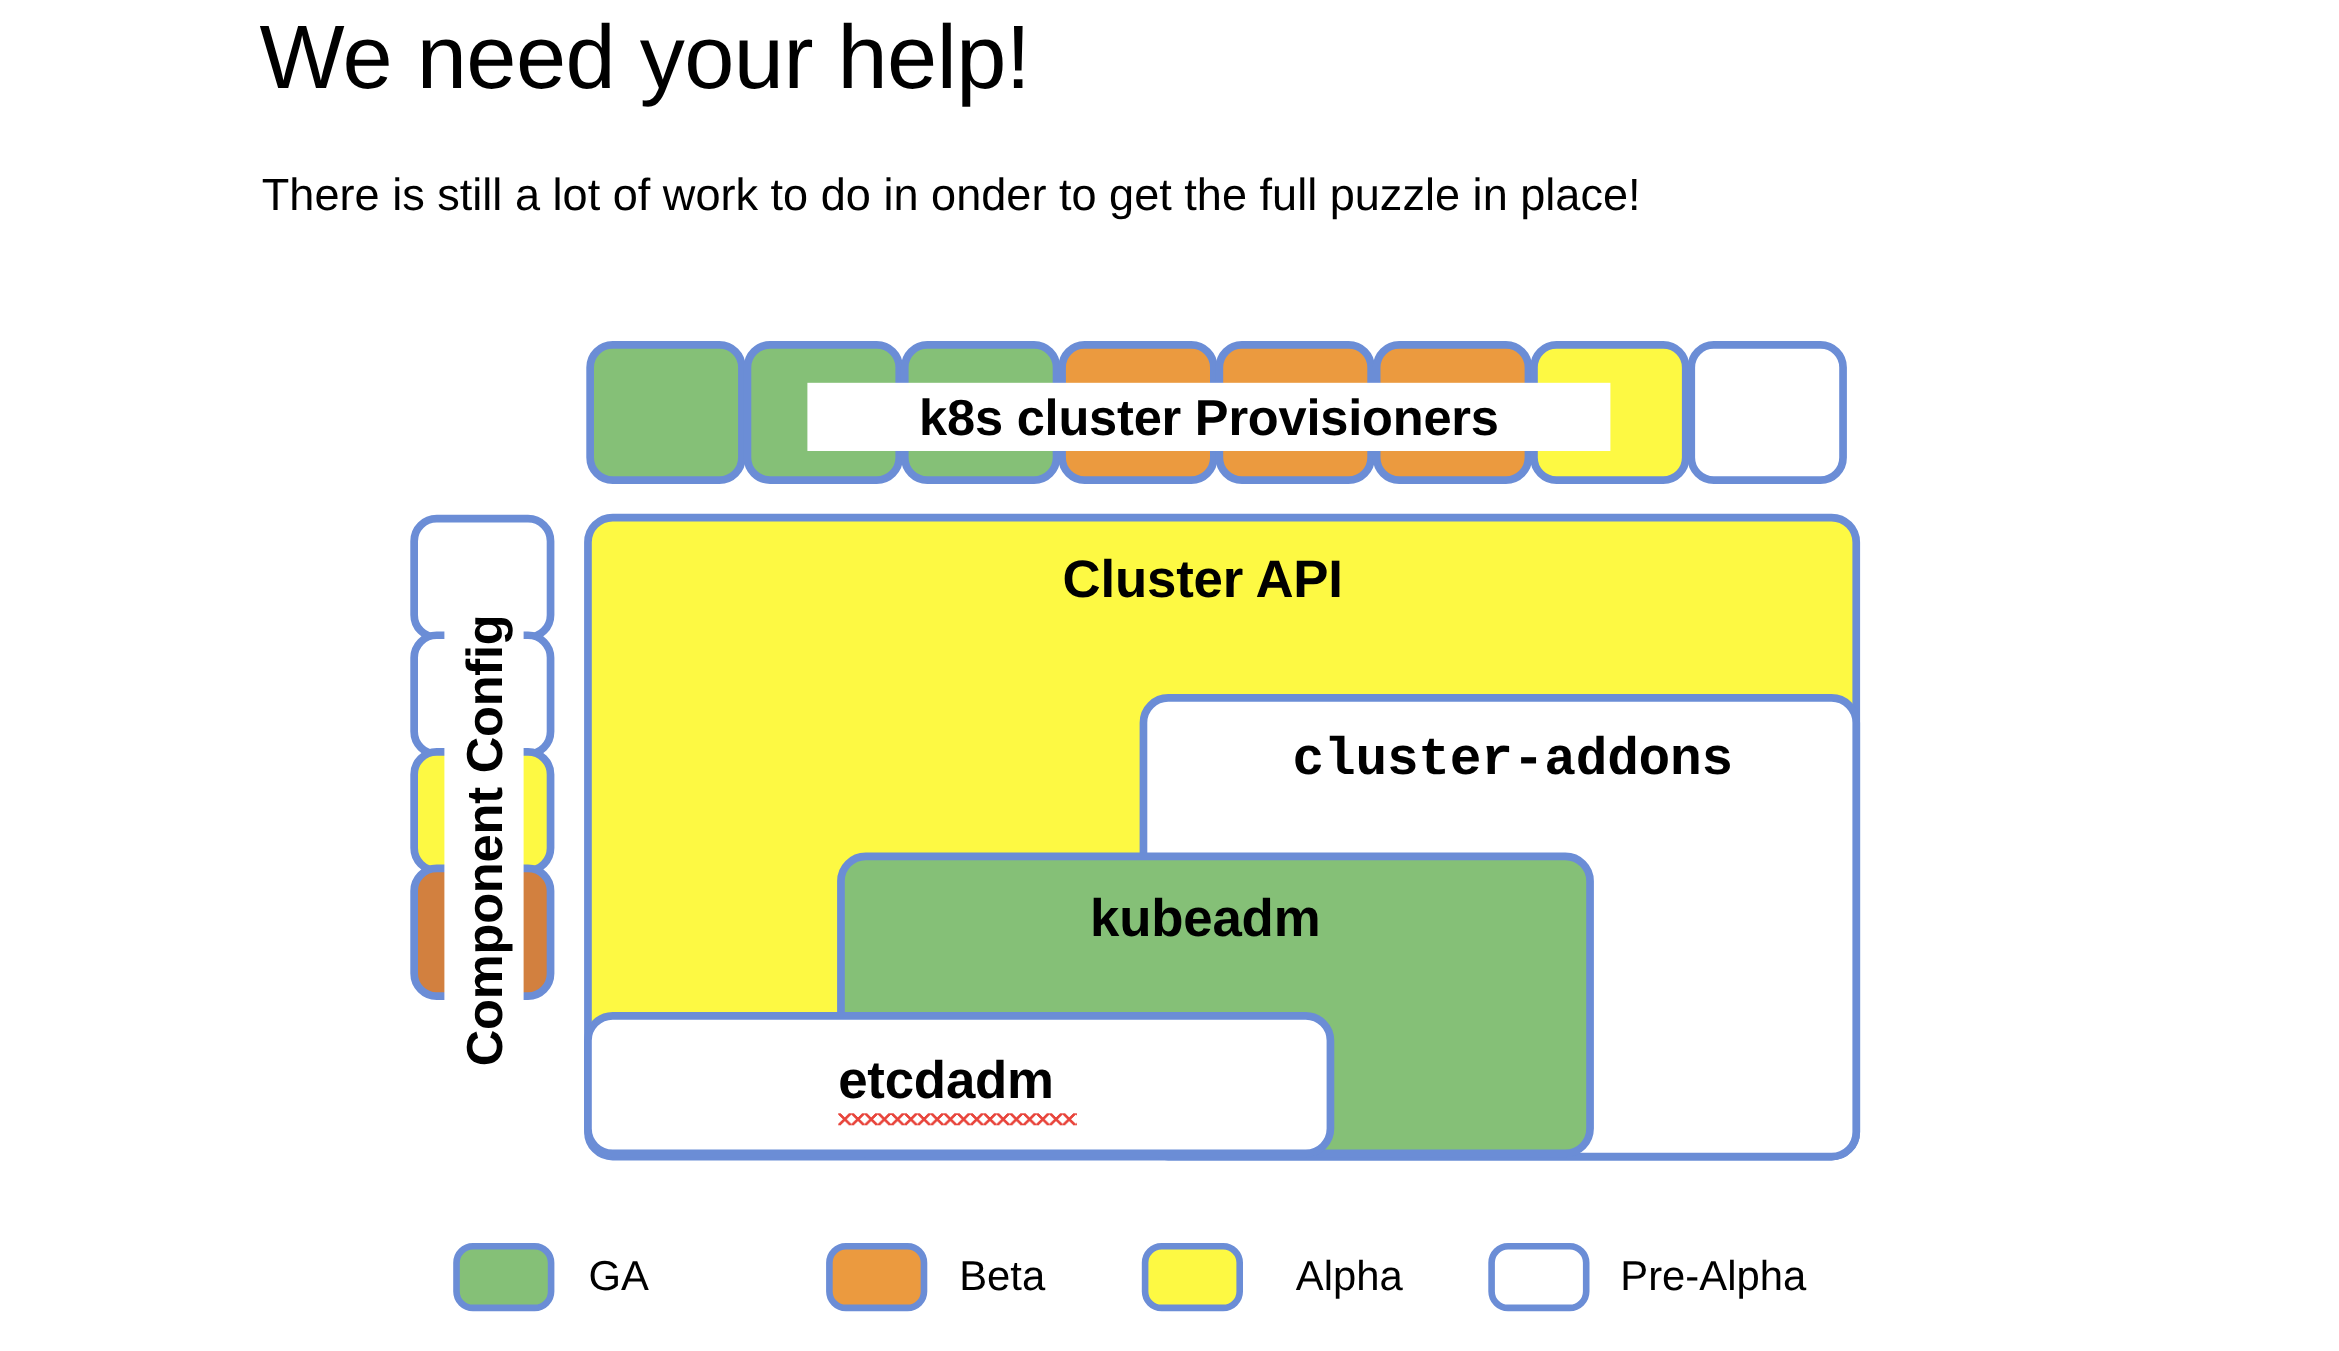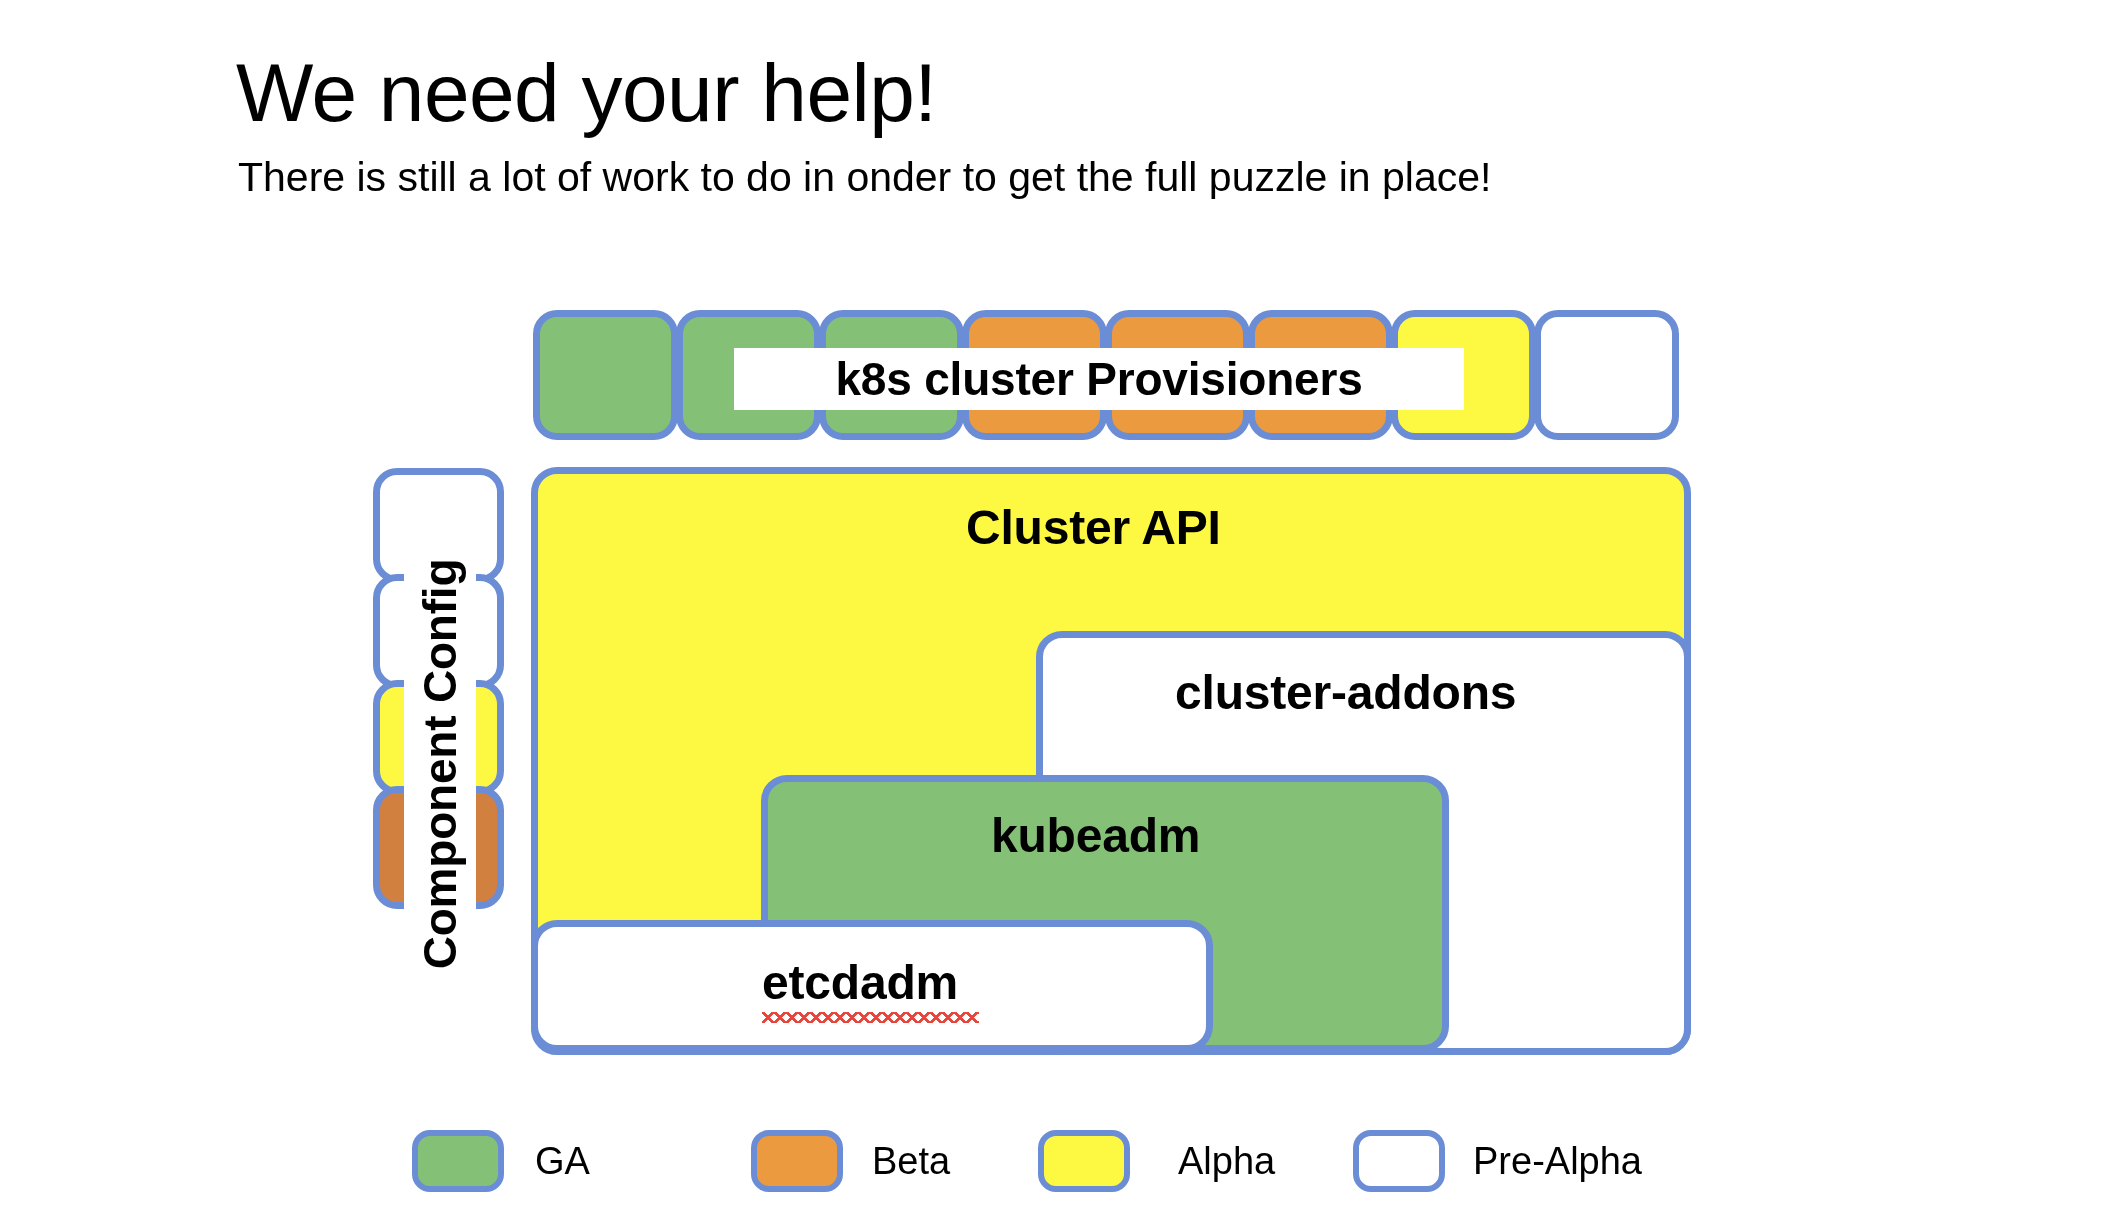--- a/index.html
+++ b/index.html
@@ -19,21 +19,20 @@
   
   #slide-title {
     position: absolute;
     left: 236px;
     top: 10px;
     font-size: 82px;
     font-weight: 400;
     line-height: 1.05;
     letter-spacing: -0.5px;
     white-space: nowrap;
-    margin-top: 40px;
   }
   #slide-subtitle {
     position: absolute;
     left: 238px;
     top: 155px;
     font-size: 41px;
     font-weight: 400;
     line-height: 1.1;
     white-space: nowrap;
   }
@@ -180,21 +179,21 @@
     <span>Component Config</span>
   </div>
 </div>
 
 <div id="stack">
 
   <div class="box yellow" style="left:531px; top:467px; width:1160px; height:588px;"></div>
   <div class="stack-label" style="left:966px; top:500px;">Cluster API</div>
 
   <div class="box white" style="left:1036px; top:631px; width:655px; height:424px;"></div>
-  <div class="stack-label" style="left:1175px; top:665px;">cluster-addons</div>
+  <div class="stack-label" style="left:1175px; top:665px;font-family:Liberation Mono, monospace;">cluster-addons</div>
 
   <div class="box green" style="left:761px; top:775px; width:688px; height:277px;"></div>
   <div class="stack-label" style="left:991px; top:808px;">kubeadm</div>
 
   <div class="box white" style="left:531px; top:920px; width:682px; height:132px;"></div>
   <div class="stack-label" style="left:762px; top:955px;">etcdadm</div>
   <div class="squiggle" style="left:762px; top:1012px; width:217px;"></div>
 </div>
 
 <div id="legend">

